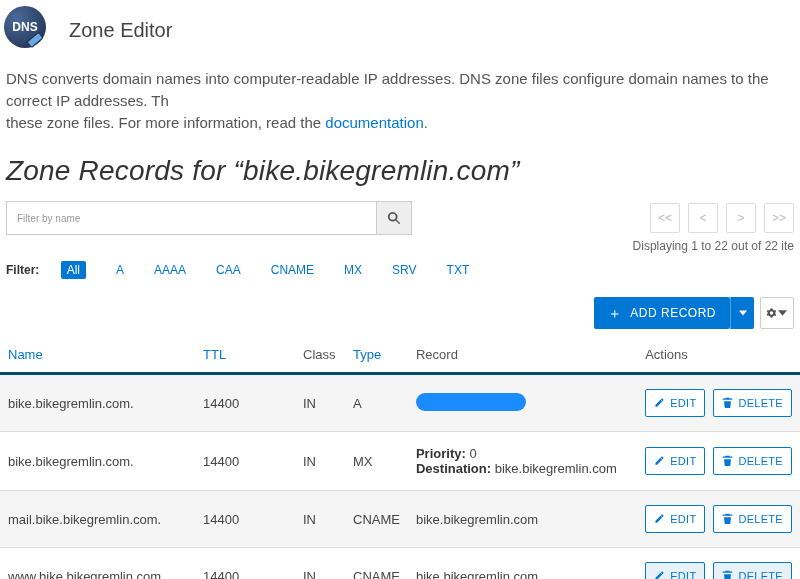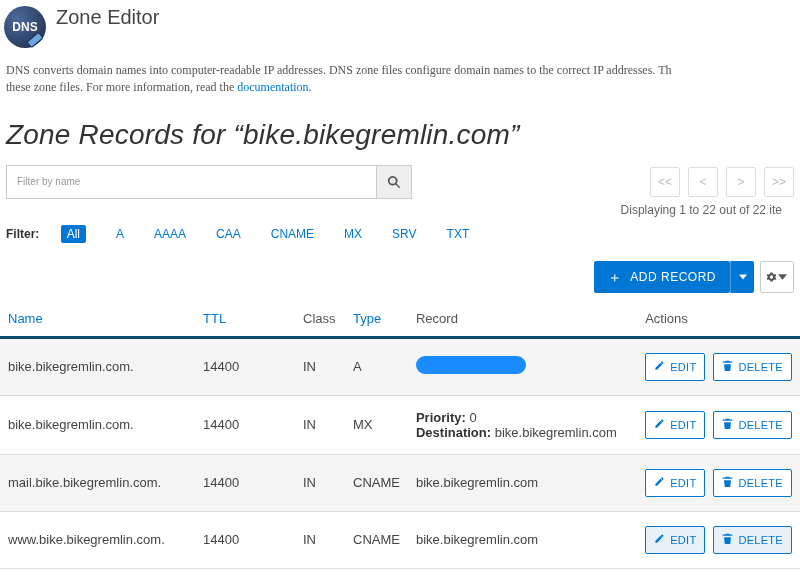--- a/index.html
+++ b/index.html
@@ -23,26 +23,26 @@
     display: flex; align-items: center; justify-content: center;
     position: relative; flex-shrink: 0;
   }
   .app-icon::after {
     content: ""; position: absolute; right: 4px; bottom: 5px;
     width: 14px; height: 6px; background: #6aa6e0;
     transform: rotate(-40deg); border-radius: 1px;
     box-shadow: 0 0 0 1px #1c2a47;
   }
   .hdr-txt { padding-left: 10px; }
-  .page-title { font-size: 20px; color: #444; font-weight: 400; margin: 0; line-height: 1.1; }
+  .page-title { font-size: 20px; color: #444; font-weight: 400; margin: 13px; line-height: 1.1; }
   .crumb { font-size: 13px; margin-top: 2px; }
   .crumb-sep { padding: 0 4px; color: #999; }
   .crumb-here { color: #666; }
 
-  .intro { padding: 14px 6px 0 6px; font-size: 12px; line-height: 1.45; color: #555; font-family: Liberation Serif, serif; }
+  .intro { padding: 14px 6px 0 6px; font-size: 15px; line-height: 1.45; color: #555; }
 
   h1.records {
     font-size: 28px; font-weight: 400; color: #333;
     margin: 22px 6px 14px 6px; letter-spacing: .2px; font-style: italic;
   }
 
   
   .filter-row { display: flex; align-items: center; padding: 0 6px; }
   .search-wrap { display: flex; }
   .search-input {
@@ -55,21 +55,21 @@
     background: #eee; display: flex; align-items: center; justify-content: center;
     cursor: pointer;
   }
   .search-btn svg { width: 14px; height: 14px; fill: #555; }
   .pager { margin-left: auto; display: flex; gap: 8px; }
   .pg-btn {
     width: 30px; height: 30px; border: 1px solid #ddd; background: #fff;
     display: flex; align-items: center; justify-content: center;
     color: #bbb; font-size: 12px; border-radius: 2px; cursor: default;
   }
-  .displaying { text-align: right; padding: 4px 18px 0 0; color: #666; font-size: 12px; }
+  .displaying { text-align: right; padding: 4px 6px 0 0; color: #666; font-size: 12px; }
 
   .type-filter { padding: 10px 6px 0 6px; font-size: 12px; }
   .type-filter b { color: #333; font-weight: 600; margin-right: 18px; }
   .tf { margin-right: 30px; color: #0077d4; cursor: pointer; }
   .tf.active { background: #0077d4; color: #fff; padding: 2px 6px; border-radius: 2px; }
 
   
   .toolbar { display: flex; justify-content: flex-end; align-items: center; padding: 20px 6px 8px 6px; gap: 6px; }
   .btn-primary {
     background: #0077d4; color: #fff; border: none; height: 32px;

